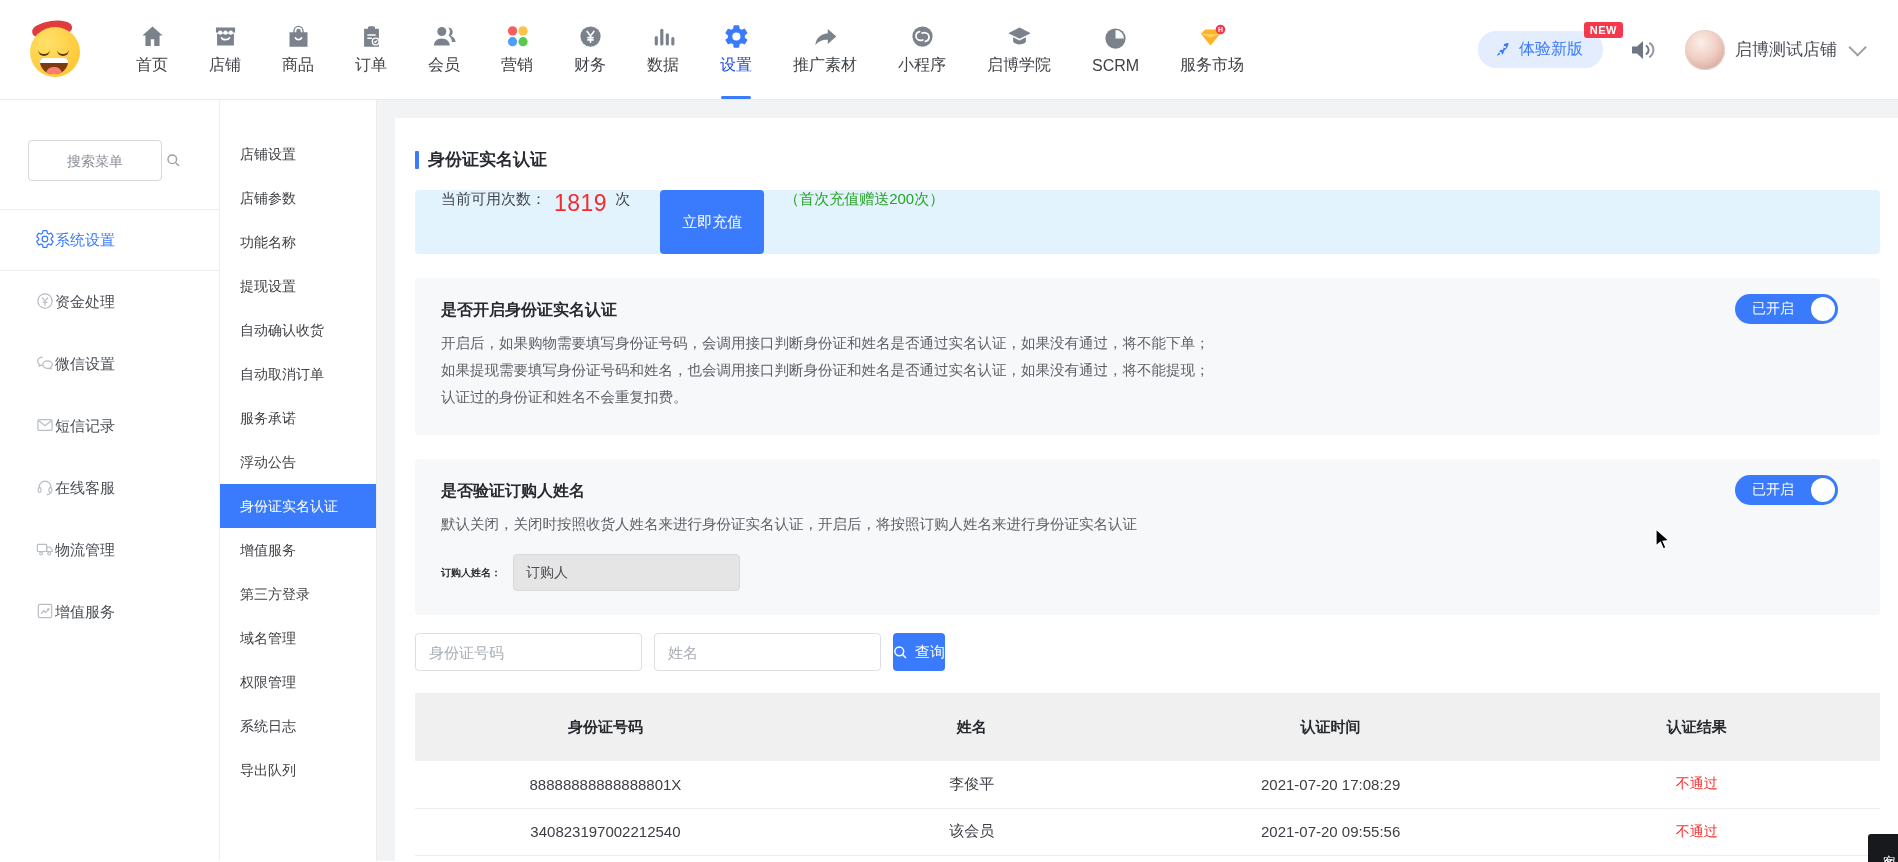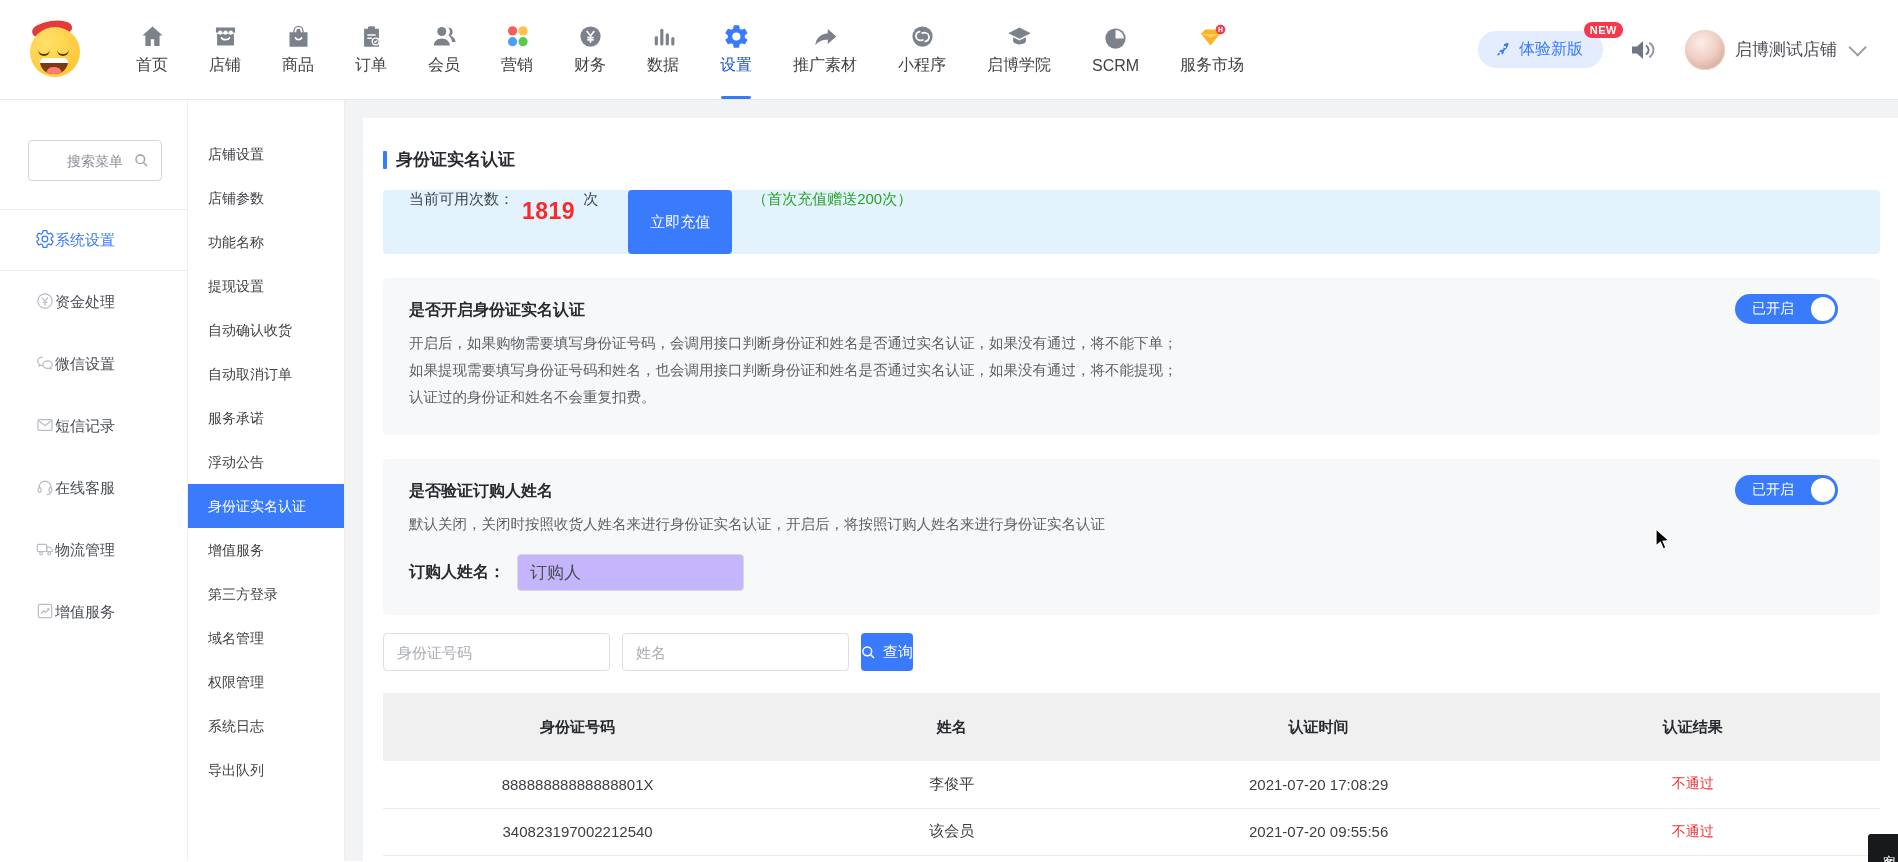--- a/index.html
+++ b/index.html
@@ -21,66 +21,66 @@
   .nav-ic { width:27px; height:27px; display:flex; align-items:center; justify-content:center; position:relative; }
   .nav-ic svg { width:27px; height:27px; }
   .nav-lb { font-size:16px; color:#3f4348; white-space:nowrap; }
   .nav-item.active .nav-lb { color:#1d4ed8; }
   .nav-item.active .mono-fill { fill:#3a7bfd !important; }
   .nav-item.active::after { content:""; position:absolute; bottom:0; left:50%; transform:translateX(-50%); width:30px; height:3px; background:#3a7bfd; border-radius:2px; }
 
   .hdr-right { margin-left:auto; display:flex; align-items:center; gap:26px; }
   .try-new { position:relative; display:flex; align-items:center; gap:8px; background:#e4edfe; color:#3a7bfd; border:none; font-size:16px; padding:8px 20px 8px 16px; border-radius:18px; cursor:pointer; }
   .try-new svg { width:17px; height:17px; }
-  .new-badge { position:absolute; top:-9px; right:-20px; background:#f5394d; color:#fff; font-size:11px; font-weight:bold; font-style:normal; padding:2px 6px; border-radius:8px; letter-spacing:.5px; }
+  .new-badge { position:absolute; top:-9px; right:-20px; background:#f5394d; color:#fff; font-size:11px; font-weight:bold; font-style:normal; padding:2px 6px; border-radius:3px; letter-spacing:.5px; }
   .spk { width:30px; height:26px; cursor:pointer; }
   .user { display:flex; align-items:center; gap:10px; cursor:pointer; }
   .avatar { width:40px; height:40px; border-radius:50%; background:radial-gradient(circle at 40% 32%, #fbeee8 0%, #f0cfc4 45%, #d9a99c 80%, #c7958a 100%); box-shadow:inset 0 0 0 1px #e7d4cd; }
   .user-name { font-size:17px; color:#4a4e55; }
   .chev { width:13px; height:13px; border-right:2px solid #9aa0a8; border-bottom:2px solid #9aa0a8; transform:rotate(45deg) translateY(-3px); margin-left:2px; }
 
   
   .app { display:flex; height:761px; }
-  .sb1 { width:188px; background:#fff; border-right:1px solid #efefef; flex:none; }
+  .sb1 { width:220px; background:#fff; border-right:1px solid #efefef; flex:none; }
   .search-wrap { padding:40px 26px 28px 28px; position:relative; }
   .search-wrap input { width:134px; height:41px; border:1px solid #d4d7db; border-radius:4px; text-align:center; font-size:14px; color:#555; outline:none; }
   .search-wrap input::placeholder { color:#8a8f97; }
   .search-wrap svg { position:absolute; right:38px; top:53px; width:15px; height:15px; pointer-events:none; }
   .sb1-item { height:62px; display:flex; align-items:center; padding-left:35px; cursor:pointer; font-size:15px; color:#4a4e55; }
   .sb1-item svg { width:20px; height:20px; flex:none; }
   .sb1-item.active { border-top:1px solid #ececec; border-bottom:1px solid #ececec; color:#3a7bfd; }
 
   .sb2 { width:157px; background:#fff; border-right:1px solid #ededed; flex:none; padding-top:32px; }
   .sb2-item { height:44px; line-height:44px; padding-left:20px; font-size:14px; color:#404246; cursor:pointer; white-space:nowrap; }
   .sb2-item.active { background:#3a7bfd; color:#fff; }
 
   .main { flex:1; background:#f2f3f5; padding:18px 0 0 18px; overflow:hidden; }
   .panel { background:#fff; height:100%; padding:30px 18px 0 20px; }
 
   .pg-title { display:flex; align-items:center; font-size:17px; font-weight:bold; color:#272b30; }
   .pg-title i { width:4px; height:18px; background:#3a7bfd; border-radius:1px; margin-right:9px; }
 
   .notice { margin-top:19px; height:64px; background:#e3f3fd; border-radius:4px; display:flex; padding:0 26px; }
   .notice .lbl { font-size:15px; color:#42464c; }
-  .notice .num { font-size:23px; color:#f52b2b; margin:8px 8px; font-weight:700; letter-spacing:.5px; }
+  .notice .num { font-size:23px; color:#f52b2b; margin:0 8px; font-weight:400; letter-spacing:.5px; }
   .notice .unit { font-size:15px; color:#42464c; }
   .btn-primary { background:#3a7bfd; color:#fff; border:none; border-radius:4px; font-size:15px; padding:8px 22px; cursor:pointer; }
   .notice .btn-primary { margin-left:30px; }
   .notice .bonus { margin-left:20px; font-size:15px; color:#27a327; }
 
   .sec { margin-top:24px; background:#f7f8fa; border-radius:4px; padding:22px 26px 24px; position:relative; }
   .sec-title { font-size:16px; font-weight:bold; color:#26292e; }
   .sec-desc { margin-top:9px; font-size:14.5px; color:#5d6167; line-height:27px; }
   .toggle { position:absolute; right:42px; top:16px; width:103px; height:30px; background:#3a7bfd; border-radius:16px; display:flex; align-items:center; cursor:pointer; }
   .toggle .t-lb { color:#fff; font-size:14px; margin-left:17px; }
   .toggle .knob { position:absolute; right:3px; top:3px; width:24px; height:24px; background:#fff; border-radius:50%; }
 
   .field-row { margin-top:16px; display:flex; align-items:center; }
-  .field-row .f-lb { font-size:16px; font-weight:bold; color:#26292e; margin-right:12px; }
-  .field-row input { width:227px; height:37px; border:1px solid #d9d9d9; border-radius:4px; padding:0 12px; font-size:17px; color:#4a4e55; outline:none; background:#c4b5fd; }
+  .field-row .f-lb { font-size:10px; font-weight:bold; color:#26292e; margin-right:12px; }
+  .field-row input { width:227px; height:37px; border:1px solid #d9d9d9; border-radius:4px; padding:0 12px; font-size:14px; color:#4a4e55; outline:none; background:#e5e5e5; }
 
   .search-row { margin-top:18px; display:flex; align-items:center; gap:12px; }
   .search-row input { width:227px; height:38px; border:1px solid #dcdee1; border-radius:4px; padding:0 13px; font-size:15px; color:#333; outline:none; }
   .search-row input::placeholder { color:#a8adb3; }
   .btn-query { display:flex; align-items:center; gap:7px; height:38px; padding:0 0; }
   .btn-query svg { width:15px; height:15px; }
 
   .tbl { margin-top:22px; width:100%; border-collapse:collapse; table-layout:fixed; }
   .tbl th { background:#f0f0f0; height:68px; font-size:15px; font-weight:bold; color:#26292e; text-align:center; }
   .tbl td { height:47px; text-align:center; font-size:15px; color:#3c4046; border-bottom:1px solid #ececec; background:#fff; }

